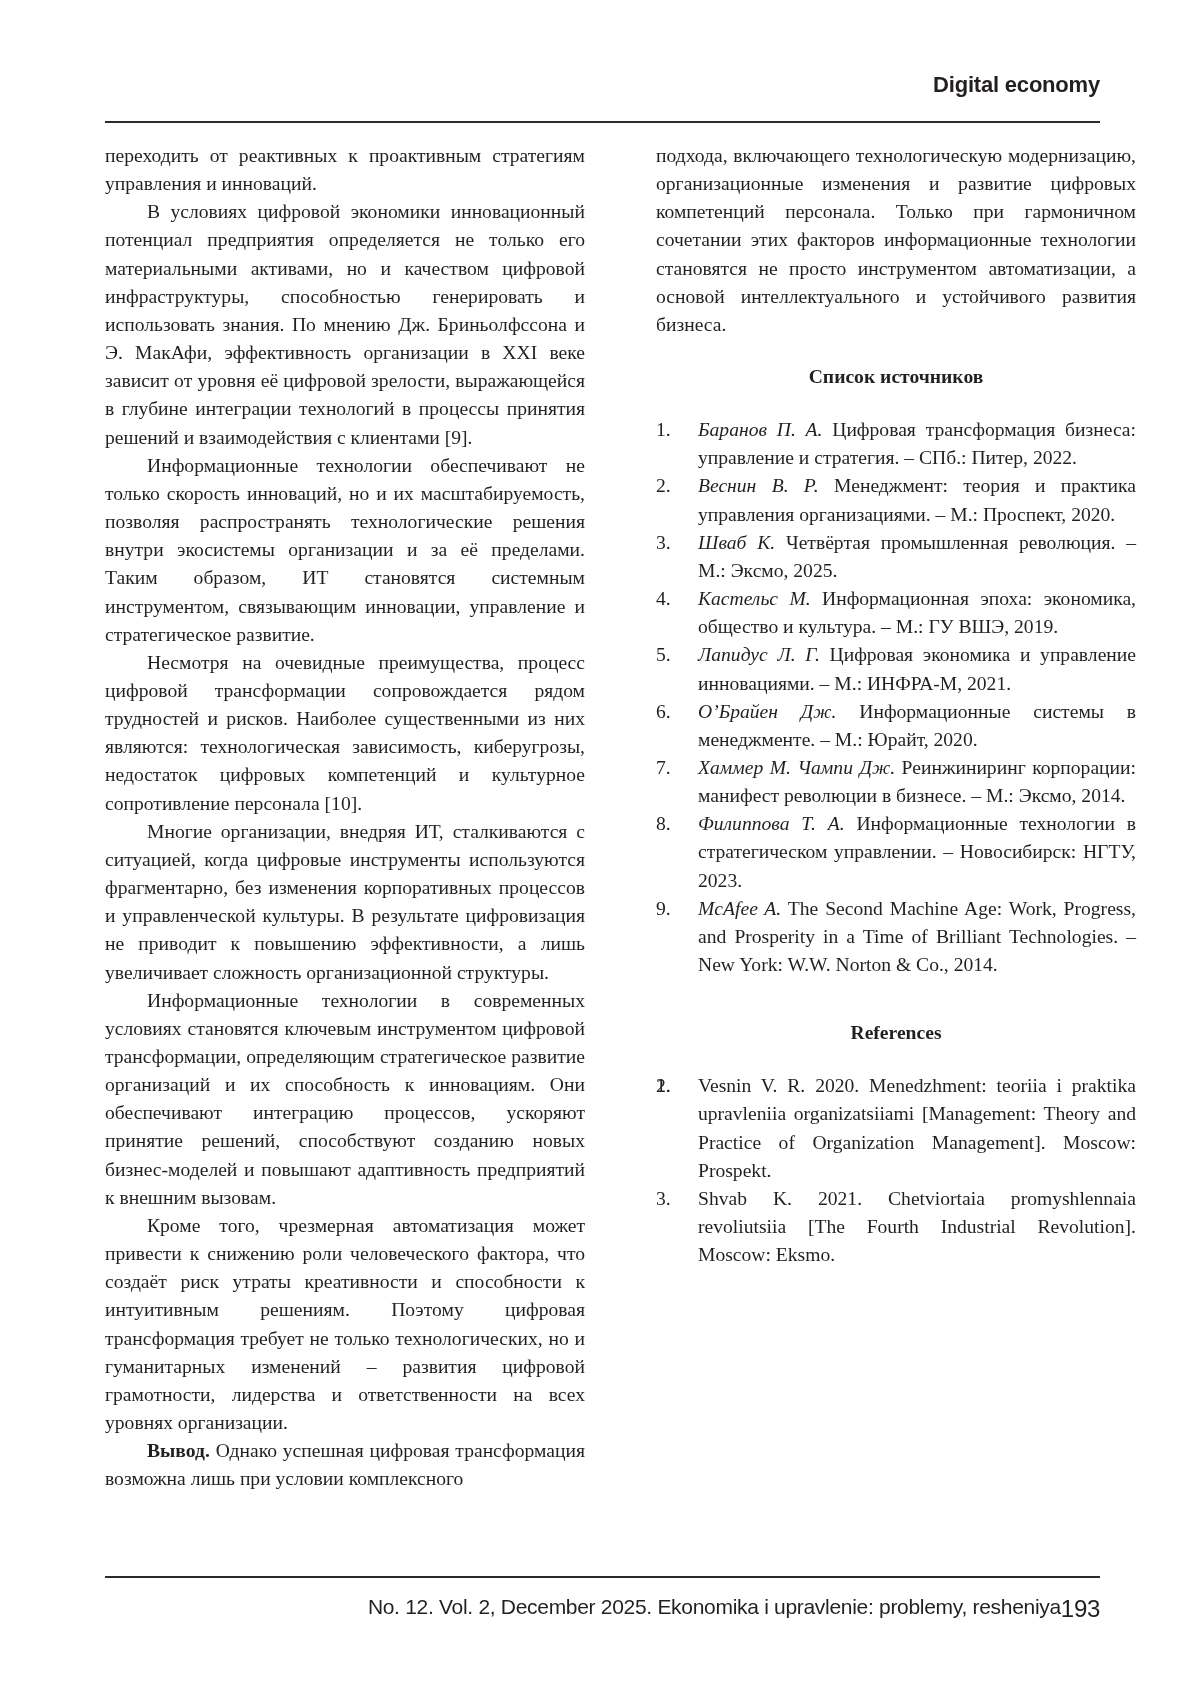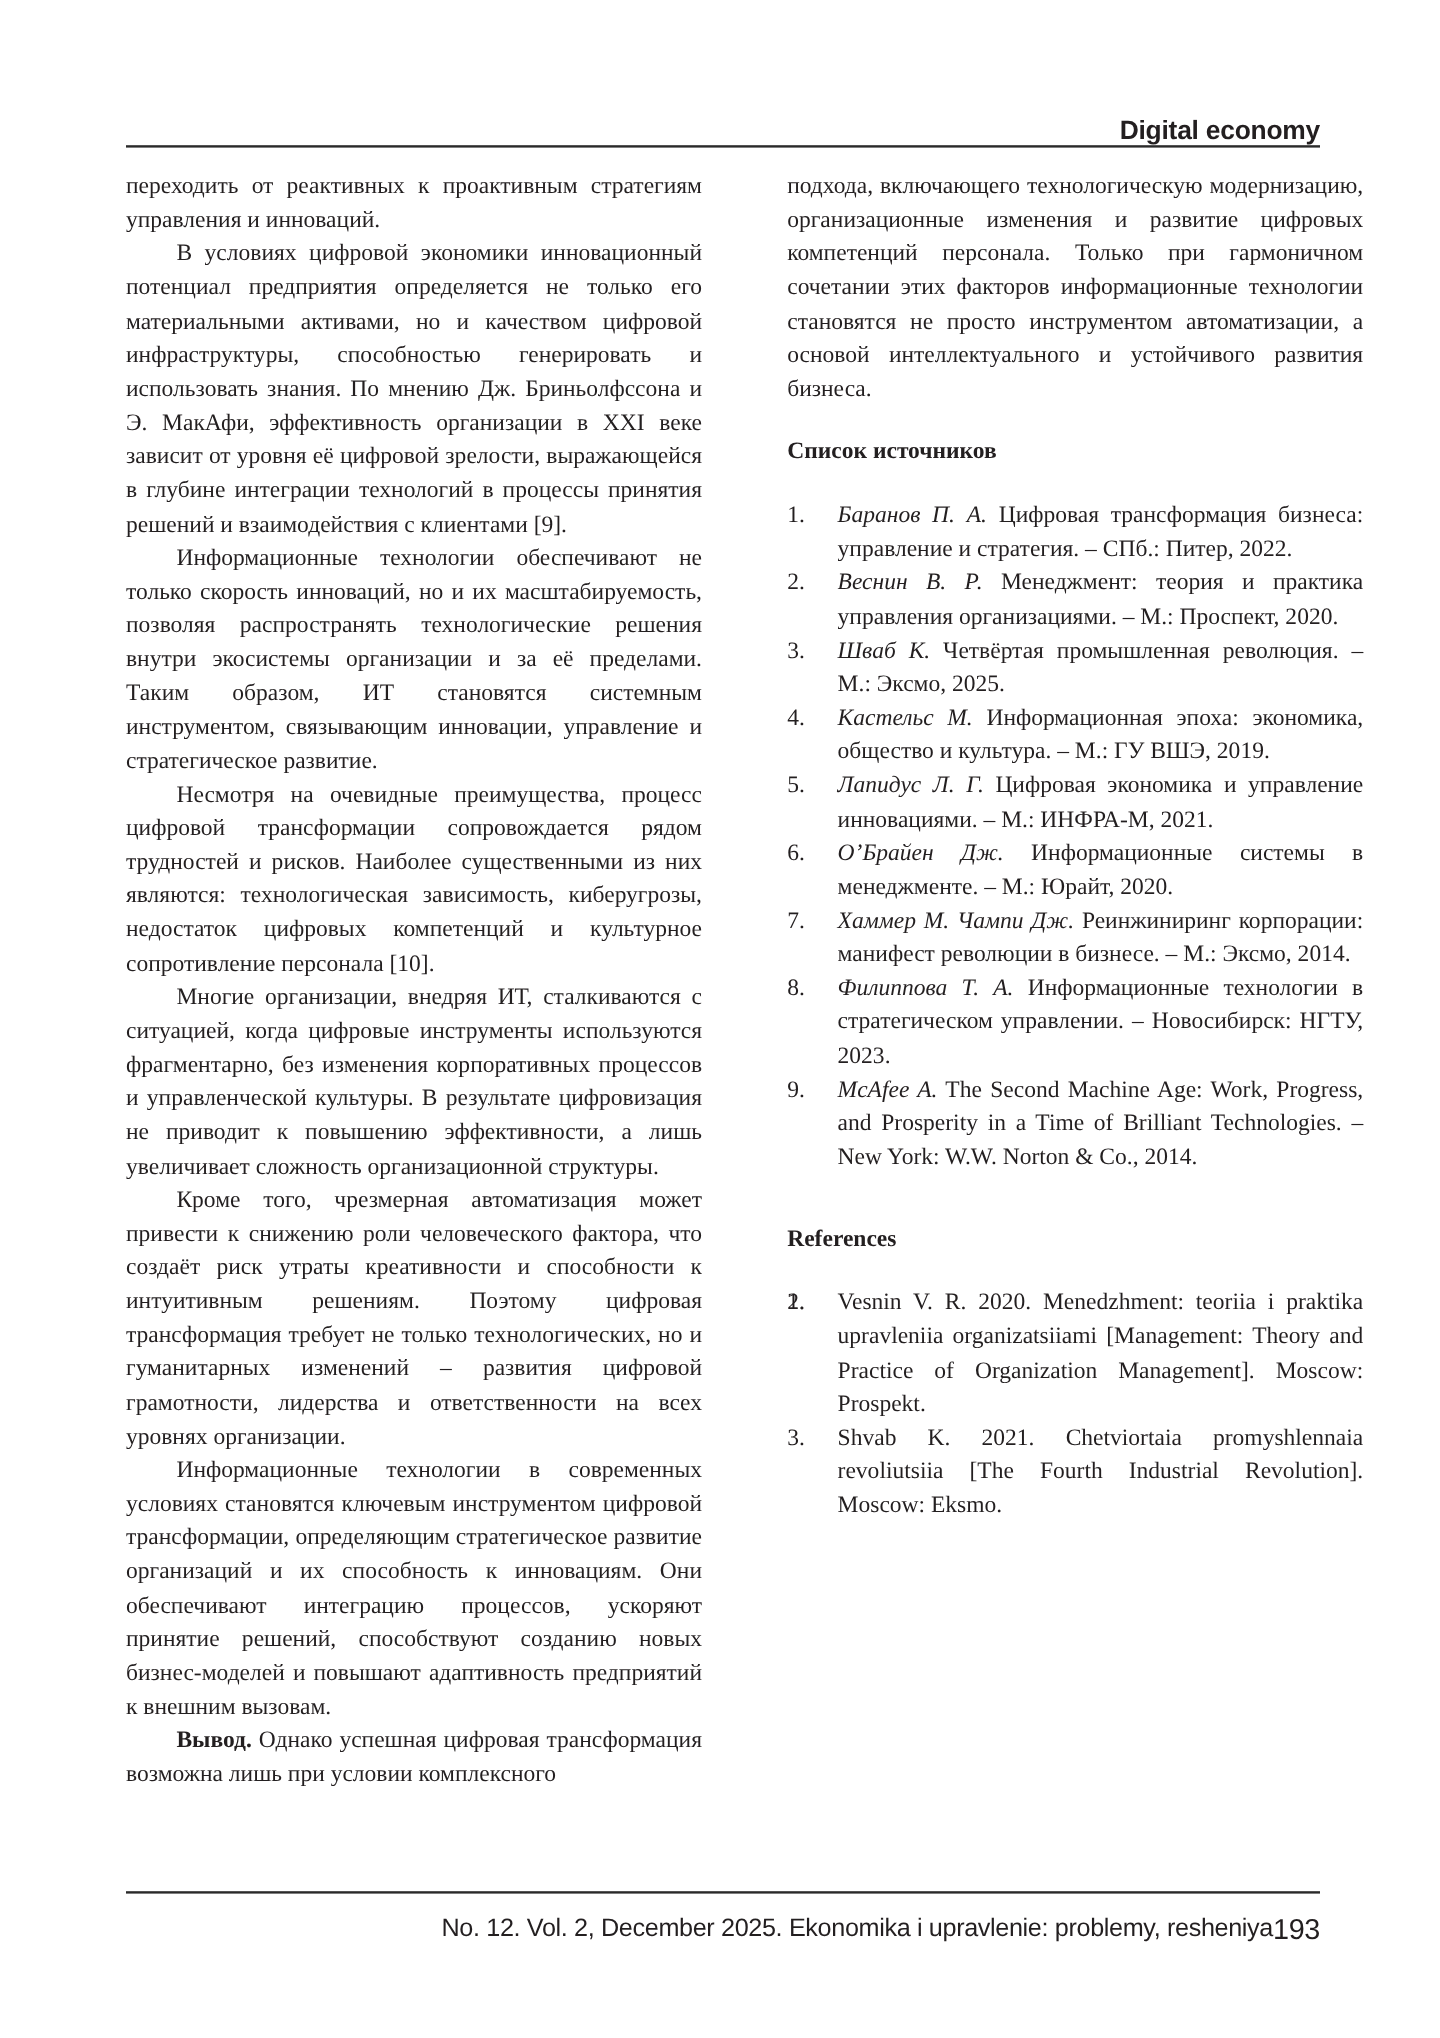--- a/index.html
+++ b/index.html
@@ -1,36 +1,36 @@
 <!DOCTYPE html>
 <html><head>
 <meta charset="utf-8">
 <style>
   html, body { margin: 0; padding: 0; background: #ffffff; }
   body { width: 1200px; height: 1698px; position: relative; overflow: hidden; color: #231f20; }
   .running-head {
-    position: absolute; left: 105px; width: 995px; top: 96px;
+    position: absolute; left: 105px; width: 995px; top: 72px;
     text-align: right; font-family: "Liberation Sans", sans-serif;
     font-weight: bold; font-size: 22px; letter-spacing: -0.2px;
   }
   .rule { position: absolute; left: 105px; width: 995px; height: 2px; background: #2a2a2a; }
   .rule.top { top: 121px; }
   .rule.bottom { top: 1576px; }
   .col {
     position: absolute; top: 142px; width: 480px;
     font-family: "Liberation Serif", serif; font-size: 19.6px; line-height: 28.15px;
     text-align: justify; hyphens: manual;
   }
   .col.left { left: 105px; }
   .col.right { left: 656px; }
   p { margin: 0; }
   p.indent { text-indent: 42px; }
   .bold { font-weight: bold; }
   h3 {
-    margin: 0; font-family: "Liberation Serif", serif;
+    margin: 0; text-align: center; font-family: "Liberation Serif", serif;
     font-weight: bold; font-size: 19.6px; line-height: 28px;
   }
   .sources-title { margin-top: 24px; margin-bottom: 25px; }
   .refs-title { margin-top: 40px; margin-bottom: 25px; }
   ol.reflist { list-style: none; margin: 0; padding: 0; }
   ol.reflist li { position: relative; padding-left: 42px; }
   ol.reflist li .num { position: absolute; left: 0; top: 0; text-align: left; }
   ol.reflist li .author { font-style: italic; }
   .footer {
     position: absolute; left: 105px; width: 995px; top: 1595px;
@@ -44,22 +44,22 @@
 
 <div class="running-head">Digital economy</div>
 <div class="rule top"></div>
 
 <div class="col left">
   <p>переходить от реактивных к проактивным стра­тегиям управления и инноваций.</p>
   <p class="indent">В условиях цифровой экономики инноваци­онный потенциал предприятия определяется не только его материальными активами, но и каче­ством цифровой инфраструктуры, способностью генерировать и использовать знания. По мнению Дж. Бриньолфссона и Э. МакАфи, эффектив­ность организации в XXI веке зависит от уровня её цифровой зрелости, выражающейся в глубине интеграции технологий в процессы принятия ре­шений и взаимодействия с клиентами [9].</p>
   <p class="indent">Информационные технологии обеспечивают не только скорость инноваций, но и их масшта­бируемость, позволяя распространять технологи­ческие решения внутри экосистемы организации и за её пределами. Таким образом, ИТ становятся системным инструментом, связывающим инно­вации, управление и стратегическое развитие.</p>
   <p class="indent">Несмотря на очевидные преимущества, про­цесс цифровой трансформации сопровождается ря­дом трудностей и рисков. Наиболее существенны­ми из них являются: технологическая зависимость, киберугрозы, недостаток цифровых компетенций и культурное сопротивление персонала [10].</p>
   <p class="indent">Многие организации, внедряя ИТ, сталкива­ются с ситуацией, когда цифровые инструменты используются фрагментарно, без изменения кор­поративных процессов и управленческой культу­ры. В результате цифровизация не приводит к по­вышению эффективности, а лишь увеличивает сложность организационной структуры.</p>
+  <p class="indent">Информационные технологии в современ­ных условиях становятся ключевым инструмен­том цифровой трансформации, определяющим стратегическое развитие организаций и их спо­собность к инновациям. Они обеспечивают инте­грацию процессов, ускоряют принятие решений, способствуют созданию новых бизнес-моделей и повышают адаптивность предприятий к вне­шним вызовам.</p>
   <p class="indent">Кроме того, чрезмерная автоматизация мо­жет привести к снижению роли человеческого фактора, что создаёт риск утраты креативности и способности к интуитивным решениям. По­этому цифровая трансформация требует не толь­ко технологических, но и гуманитарных измене­ний – развития цифровой грамотности, лидерства и ответственности на всех уровнях организации.</p>
-  <p class="indent">Информационные технологии в современ­ных условиях становятся ключевым инструмен­том цифровой трансформации, определяющим стратегическое развитие организаций и их спо­собность к инновациям. Они обеспечивают инте­грацию процессов, ускоряют принятие решений, способствуют созданию новых бизнес-моделей и повышают адаптивность предприятий к вне­шним вызовам.</p>
   <p class="indent"><span class="bold">Вывод.</span><span> Однако успешная цифровая трансфор­мация возможна лишь при условии комплексного</span></p>
 </div>
 
 <div class="col right">
   <p>подхода, включающего технологическую модер­низацию, организационные изменения и развитие цифровых компетенций персонала. Только при гармоничном сочетании этих факторов информа­ционные технологии становятся не просто инстру­ментом автоматизации, а основой интеллектуаль­ного и устойчивого развития бизнеса.</p>
 
   <h3 class="sources-title">Список источников</h3>
   <ol class="reflist">
     <li><span class="num">1.</span><span class="author">Баранов П. А.</span><span> Цифровая трансформация биз­неса: управление и стратегия. – СПб.: Питер, 2022.</span></li>
     <li><span class="num">2.</span><span class="author">Веснин В. Р.</span><span> Менеджмент: теория и практика управления организациями. – М.: Проспект, 2020.</span></li>

